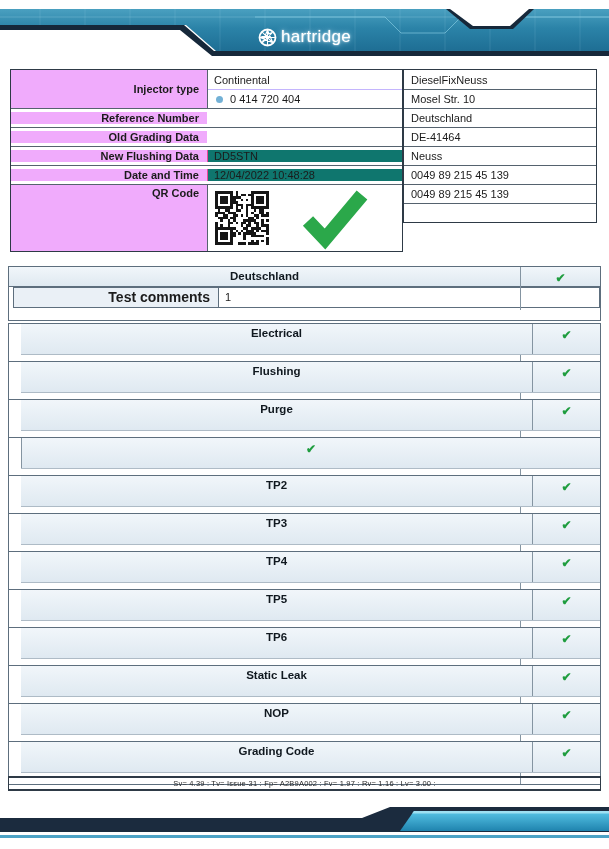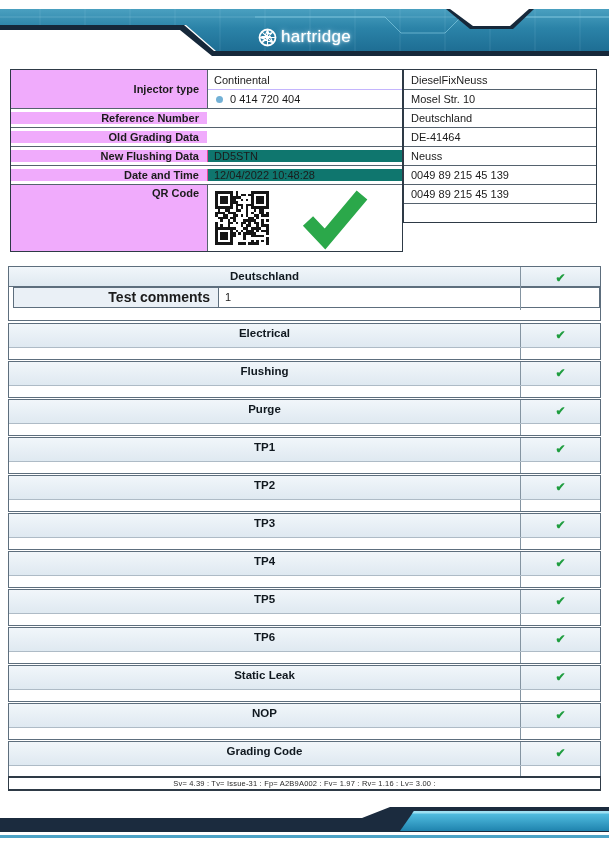--- a/index.html
+++ b/index.html
@@ -46,22 +46,22 @@
   .cal-comment{height:23px;position:relative;background:#fff;}
   .cal-inner{position:absolute;left:4px;top:0;right:0;height:21px;border:1px solid #5d6e7d;display:flex;}
   .cal-clabel{width:204px;background:#eaf0f6;font-weight:bold;font-size:14px;text-align:right;
               padding-right:8px;line-height:19px;}
   .cal-cvalue{flex:1;border-left:1px solid #5d6e7d;font-size:11px;padding-left:6px;line-height:19px;background:#fff;}
   .cal-div{position:absolute;left:511px;top:0;width:1px;height:43px;background:#8494a1;}
   .cal-empty{height:10px;background:#fff;}
 
   
   .section{position:absolute;left:8px;width:593px;border:1px solid #5d6e7d;background:#fff;}
-  .sec-head{height:24px;display:flex;background:linear-gradient(#f1f6fa,#dfe9f1);
-            border-bottom:1px solid #aebbc6;}
+  .sec-head{height:31px;display:flex;background:linear-gradient(#f1f6fa,#dfe9f1);
+            border-bottom:1px solid #aebbc6;margin-left:12px;}
   .sec-title{width:511px;text-align:center;font-size:11.5px;font-weight:bold;line-height:19px;color:#10181f;}
   .sec-check{flex:1;border-left:1px solid #8494a1;text-align:center;line-height:19px;position:relative;}
   .sec-empty{height:11px;background:#fff;border-left:none;position:relative;}
   .sec-empty .divext{position:absolute;left:511px;top:0;width:1px;height:11px;background:#8494a1;}
   .check-glyph{color:#1f9d3f;font-size:12px;font-weight:bold;}
 
   
   .version{position:absolute;left:8px;top:776px;width:593px;height:15px;
            border:1px solid #2e3a46;border-top-width:2px;border-bottom-width:2px;
            text-align:center;font-size:7.5px;line-height:11px;color:#2a2a2a;letter-spacing:.2px;}
@@ -438,21 +438,20 @@
         <div class="sec-title">Purge</div>
       <div class="sec-check"><span class="check-glyph">✔</span></div>
       </div>
     <div class="sec-empty">
         <span class="divext"></span>
       </div>
   </div>
 
   <div class="section" style="top:437px">
     <div class="sec-head">
-        <div class="sec-title">TP1</div>
       <div class="sec-check"><span class="check-glyph">✔</span></div>
       </div>
     <div class="sec-empty">
         <span class="divext"></span>
       </div>
   </div>
 
   <div class="section" style="top:475px">
     <div class="sec-head">
         <div class="sec-title">TP2</div>

